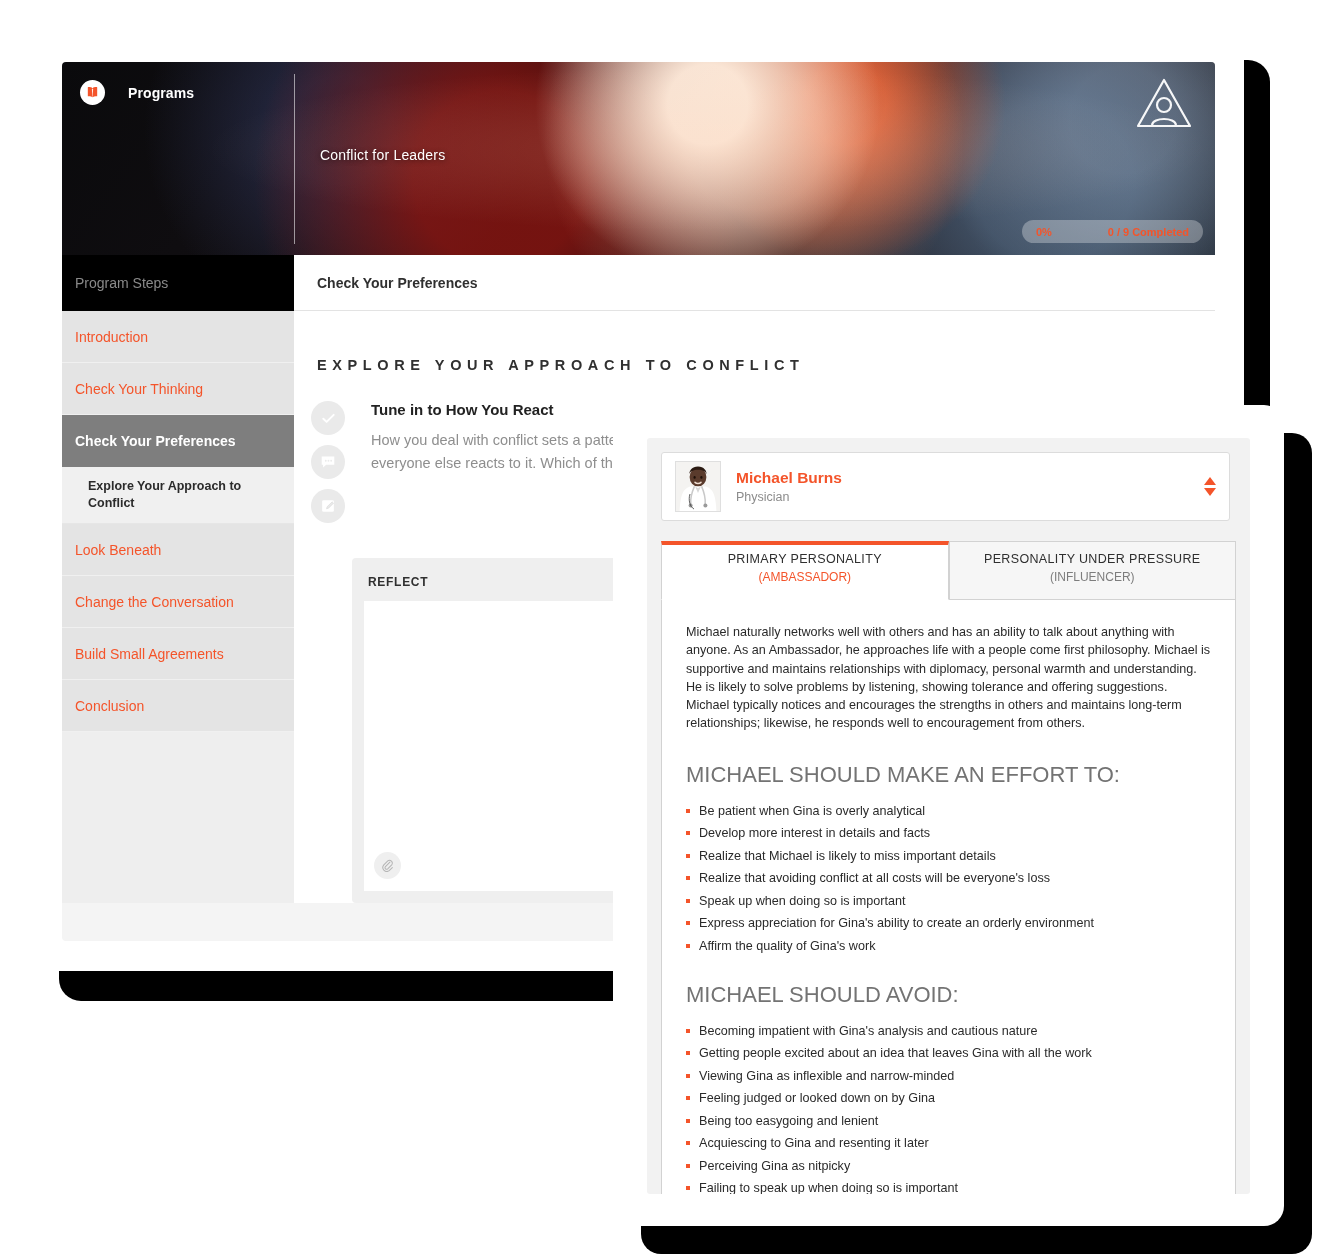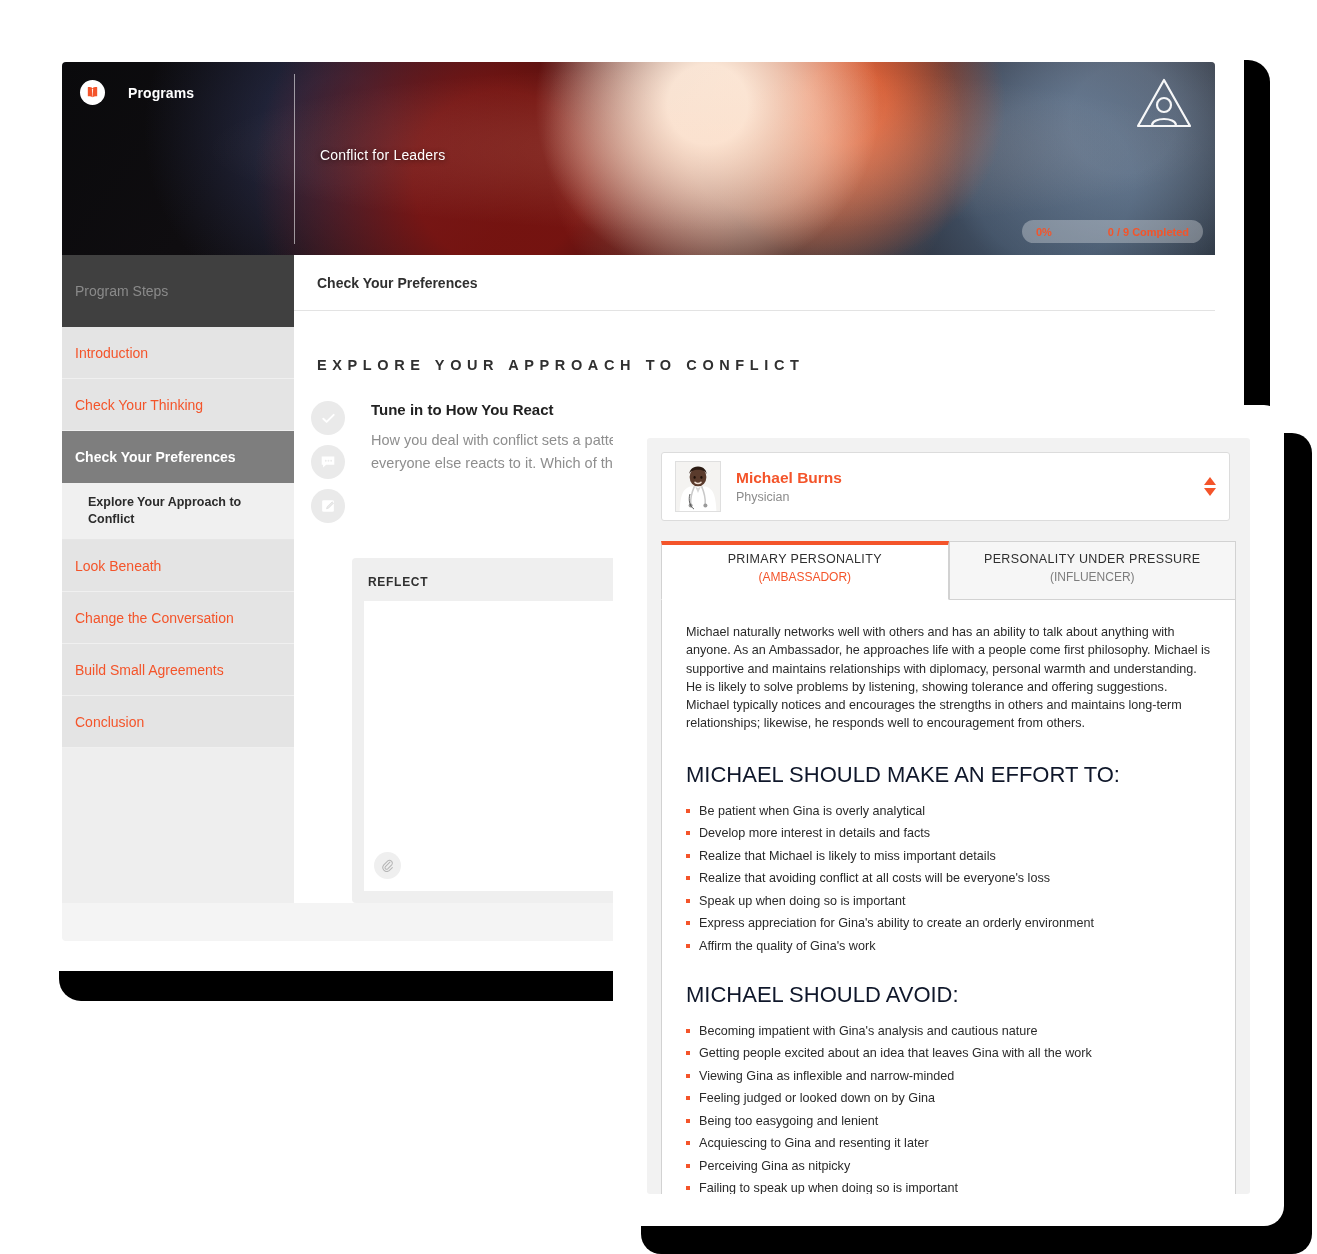--- a/index.html
+++ b/index.html
@@ -116,21 +116,21 @@
   .progress-count {
     color: #f4542a; font-size: 11px; font-weight: bold;
     margin-left: auto;
   }
 
   
   .app-body { display: flex; height: 648px; background: #f4f4f4; }
 
   .sidebar { width: 232px; background: #eeeeee; flex: none; }
   .side-head {
-    height: 72px; background: #404040;
+    height: 56px; background: #000000;
     display: flex; align-items: center; padding-left: 13px;
     color: #8a8a8a; font-size: 14px;
   }
   .side-item {
     height: 52px;
     display: flex; align-items: center;
     padding-left: 13px;
     color: #f4542a; font-size: 14px;
     background: #e4e4e4;
     border-bottom: 1px solid #f0f0f0;
@@ -308,21 +308,21 @@
     margin: 0 14px;
     border: 1px solid #d2d2d2;
     border-top: none;
     min-height: 610px;
     padding: 23px 24px 20px 24px;
   }
   .panel-para {
     color: #2a2a2a; font-size: 12.6px; line-height: 1.45;
   }
   .panel-h {
-    color: #0f172a; font-size: 22px; font-weight: 400;
+    color: #737373; font-size: 22px; font-weight: 400;
     margin: 29px 0 16px 0;
   }
   .blist { list-style: none; }
   .blist li {
     position: relative;
     color: #2a2a2a; font-size: 12.6px;
     padding-left: 13px; margin-bottom: 8.5px;
   }
   .blist li::before {
     content: "";

